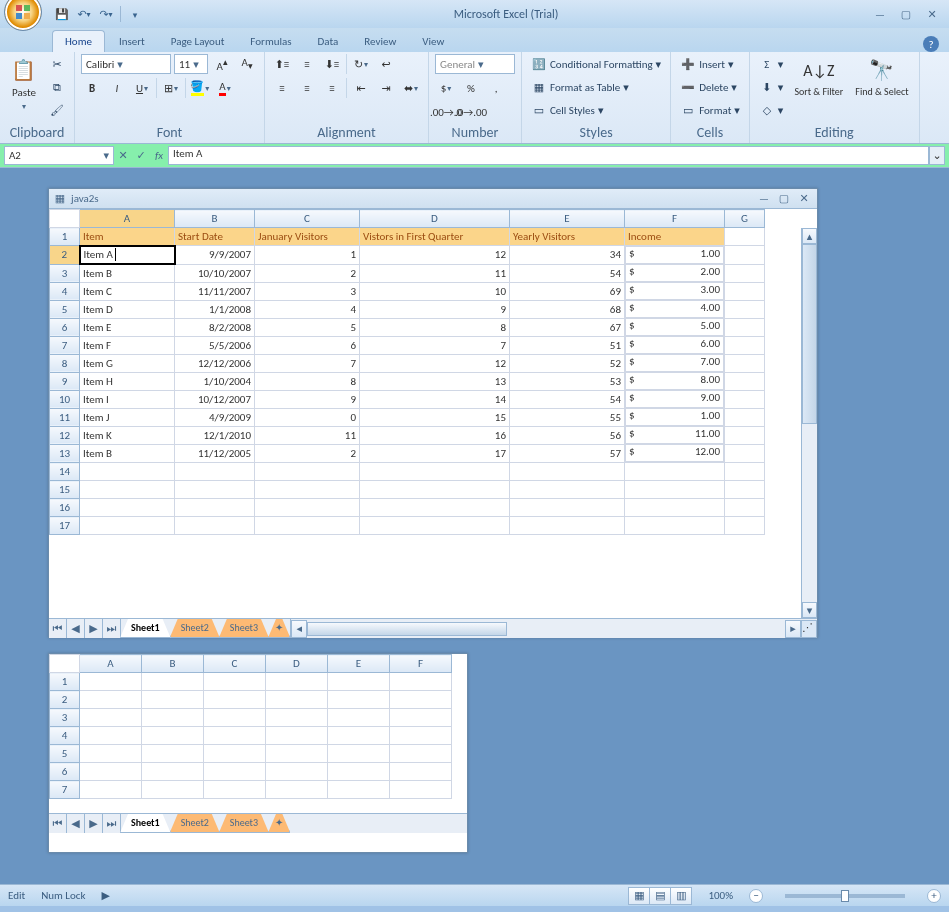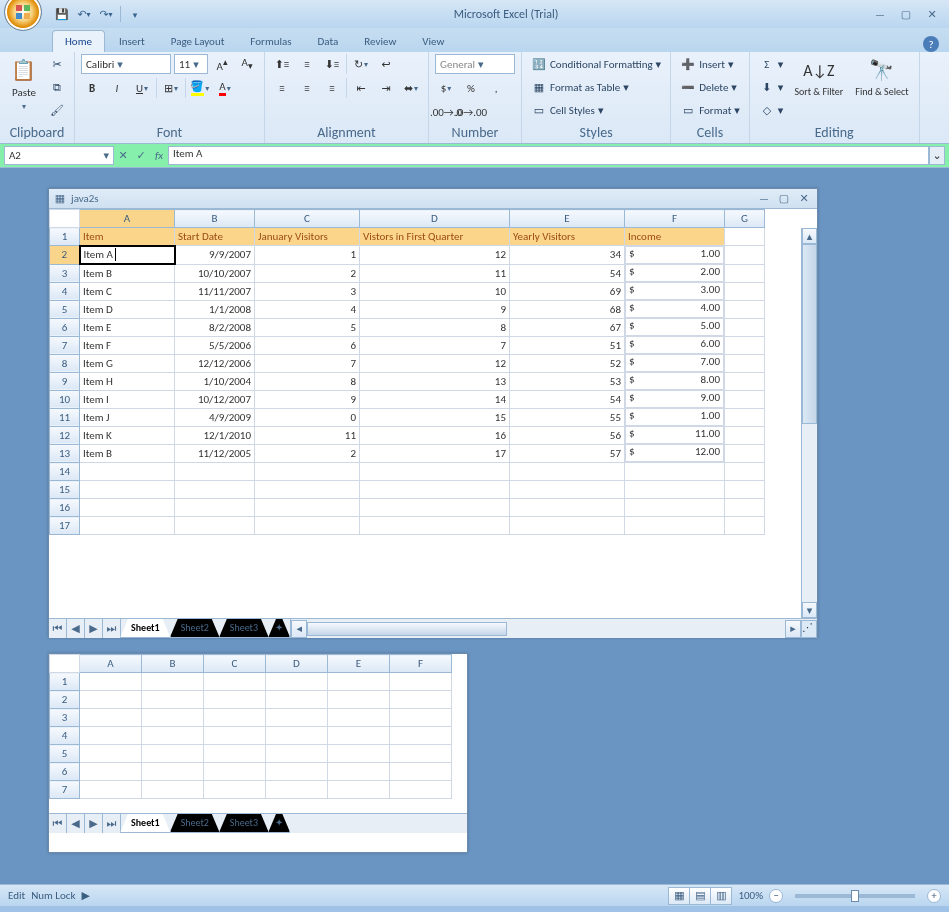--- a/index.html
+++ b/index.html
@@ -69,26 +69,26 @@
 td.num { text-align:right; }
 td.editing { border:2px solid #000 !important; position:relative; z-index:1; }
 .vscroll { position:absolute; right:0; top:19px; bottom:20px; width:16px; background:#e8eef6; border-left:1px solid #9bb8d5; }
 .scroll-btn { height:16px; background:linear-gradient(#f6f9fd,#dbe8f6); display:flex; align-items:center; justify-content:center; border:1px solid #9bb8d5; color:#4a6a8b; }
 .scroll-thumb { background:linear-gradient(90deg,#dbe8f6,#c4d6e8); border:1px solid #9bb8d5; }
 .sheet-tabs-row { position:absolute; bottom:0; left:0; right:0; height:20px; display:flex; background:#e8eef6; border-top:1px solid #9bb8d5; }
 .tab-nav { display:flex; }
 .tab-nav-btn { width:18px; height:19px; display:flex; align-items:center; justify-content:center; color:#4a6a8b; border-right:1px solid #9bb8d5; }
 .sheet-tab { padding:2px 10px; background:#fff; border:1px solid #9bb8d5; border-top:none; font-size:10px; color:#4a6a8b; margin-left:-1px; position:relative; clip-path:polygon(0 100%,8px 0,calc(100% - 8px) 0,100% 100%); }
 .sheet-tab.active { background:#fff; color:#000; font-weight:bold; z-index:1; }
-.sheet-tab.inactive { background:#000000; }
+.sheet-tab.inactive { background:#fdba74; }
 .hscroll-track { flex:1; background:#e8eef6; display:flex; align-items:center; border-left:1px solid #9bb8d5; }
 .hscroll-thumb { height:14px; background:linear-gradient(#f6f9fd,#c4d6e8); border:1px solid #9bb8d5; }
 
 
-.statusbar { height:22px; background:linear-gradient(#d6e6f6,#b9d6ef); border-top:1px solid #9bb8d5; display:flex; align-items:center; padding:0 8px; gap:6px; color:#3b5d80; }
+.statusbar { height:22px; background:linear-gradient(#d6e6f6,#b9d6ef); border-top:1px solid #9bb8d5; display:flex; align-items:center; padding:0 8px; gap:16px; color:#3b5d80; }
 .status-views { margin-left:auto; display:flex; }
 .view-btn { width:22px; height:18px; border:1px solid #9bb8d5; background:linear-gradient(#fff,#dbe8f6); display:flex; align-items:center; justify-content:center; margin-left:-1px; }
 .zoom-slider { width:120px; height:4px; background:#9bb8d5; position:relative; margin:0 6px; }
 .zoom-slider .thumb { position:absolute; left:50%; top:-4px; width:8px; height:12px; background:#fff; border:1px solid #6a8bab; transform:translateX(-50%); }
 .zoom-btn { width:14px; height:14px; border:1px solid #9bb8d5; border-radius:50%; background:#fff; display:flex; align-items:center; justify-content:center; }
 </style>
 </head>
 <body>
 
 <div class="titlebar">

